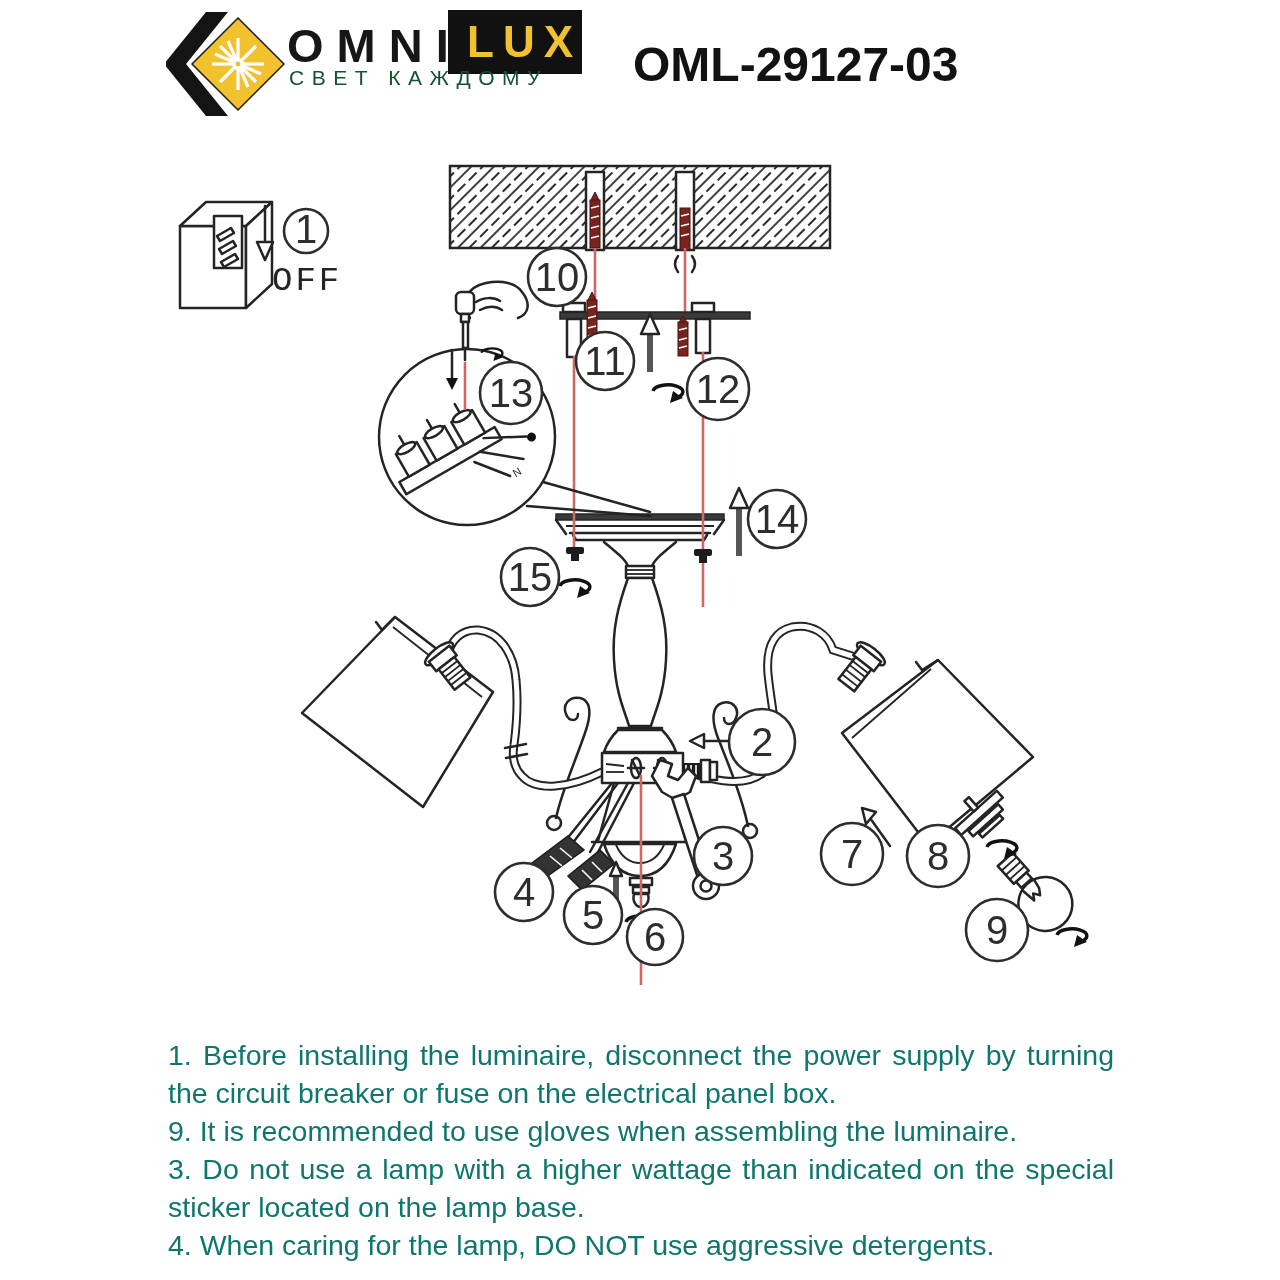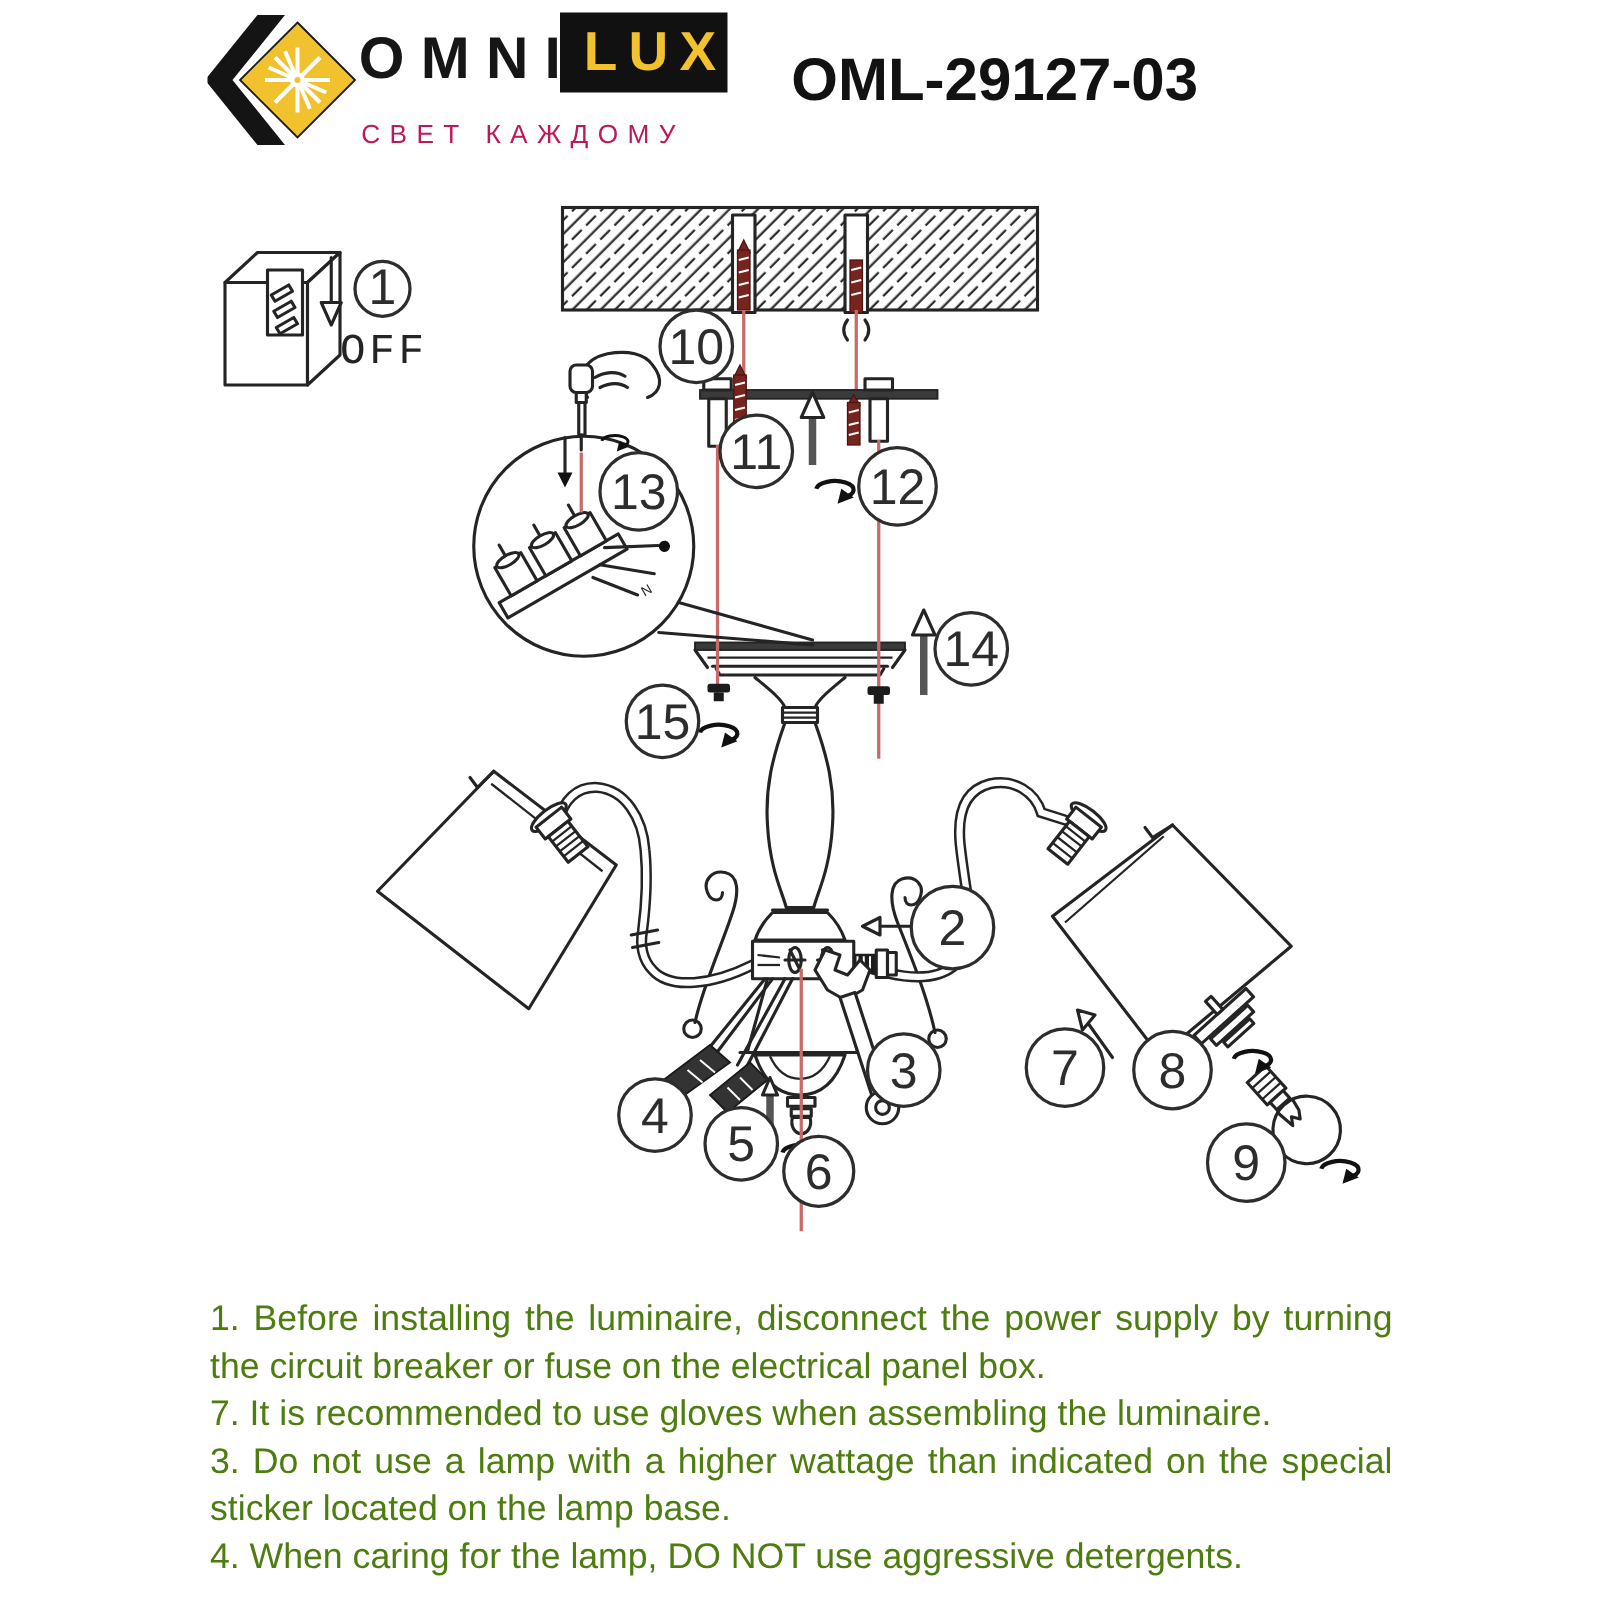--- a/index.html
+++ b/index.html
@@ -5,39 +5,39 @@
   html,body{margin:0;padding:0;}
   body{width:1280px;height:1280px;position:relative;background:#ffffff;overflow:hidden;
        font-family:"Liberation Sans",sans-serif;color:#161616;}
   .abs{position:absolute;}
   
   #brand-mark{left:166px;top:8px;width:160px;height:112px;}
   #brand-word{left:287px;top:18px;font-size:47px;font-weight:700;letter-spacing:13px;color:#161616;}
   #lux-box{left:448px;top:10px;width:134px;height:64px;background:#111111;
            display:flex;align-items:center;justify-content:flex-end;}
   #lux-box span{color:#F2C12E;font-size:44px;font-weight:700;letter-spacing:9px;padding-left:6px;}
-  #brand-tagline{left:289px;top:96px;font-size:21px;font-weight:500;letter-spacing:7.5px;color:#be185d;}
+  #brand-tagline{left:289px;top:66px;font-size:21px;font-weight:500;letter-spacing:7.5px;color:#14532d;}
   #model-number{left:633px;top:22px;font-size:48px;font-weight:700;letter-spacing:0px;color:#121212;margin-top:15px;}
   
   #diagram{left:0;top:0;width:1280px;height:1280px;}
   .ln{stroke:#242424;stroke-width:2.5;fill:none;stroke-linecap:round;stroke-linejoin:round;}
   .lnthin{stroke:#242424;stroke-width:1.8;fill:none;}
   .wfill{fill:#ffffff;stroke:#242424;stroke-width:2.5;stroke-linejoin:round;}
   .dark{fill:#3a3a3a;stroke:#242424;stroke-width:1.5;}
   .redline{stroke:#C96A66;stroke-width:2.6;fill:none;}
   .redscrew{fill:#77241E;stroke:#4c120f;stroke-width:1;}
   .thread{stroke:#ffffff;stroke-width:1.6;}
   .grayarrow{stroke:#555;stroke-width:6;fill:none;}
   .badge circle{fill:#ffffff;stroke:#2d2d2d;stroke-width:2.6;}
   .badge text{font-family:"Liberation Sans",sans-serif;font-size:40px;fill:#2d2d2d;text-anchor:middle;}
   .offtext{font-family:"Liberation Mono",monospace;font-size:34px;letter-spacing:3px;fill:#242424;}
   .tinytext{font-family:"Liberation Sans",sans-serif;font-size:11px;fill:#242424;}
   
   #instructions{left:168px;top:1036px;width:946px;font-size:28.5px;line-height:38px;
-                text-align:justify;color:#4d7c0f;}
+                text-align:justify;color:#0f766e;}
   #instructions p{margin:0;}
 </style>
 </head>
 <body>
 
 <svg id="brand-mark" class="abs" viewBox="0 0 160 112">
   <polygon points="40,4 62,4 20,56 62,108 40,108 -2,56" fill="#141414"></polygon>
   <polygon points="72,10 118,56 72,102 26,56" fill="#F2C12E" stroke="#1a1a1a" stroke-width="1.5"></polygon>
   <g stroke="#ffffff" stroke-width="3.2">
     <line x1="72" y1="56" x2="72" y2="30"></line>
@@ -415,16 +415,16 @@
       <text x="777" y="533">14</text>
   </g>
   <g class="badge">
     <circle cx="530" cy="577" r="29"></circle>
       <text x="530" y="591">15</text>
   </g>
 </svg>
 
 <div id="instructions" class="abs">
   <p>1. Before installing the luminaire, disconnect the power supply by turning the circuit breaker or fuse on the electrical panel box.</p>
-  <p>7. It is recommended to use gloves when assembling the luminaire.</p>
+  <p>9. It is recommended to use gloves when assembling the luminaire.</p>
   <p>3. Do not use a lamp with a higher wattage than indicated on the special sticker located on the lamp base.</p>
   <p>4. When caring for the lamp, DO NOT use aggressive detergents.</p>
 </div>
 
 </body></html>

